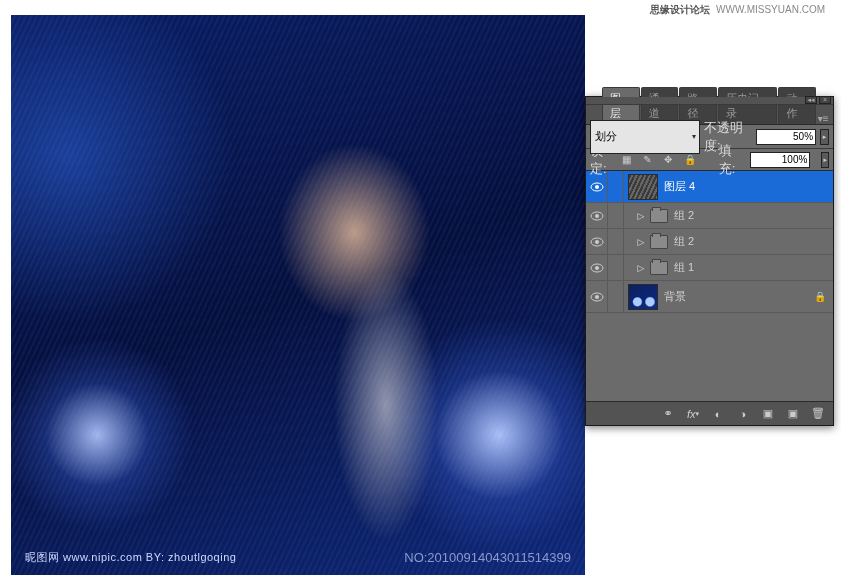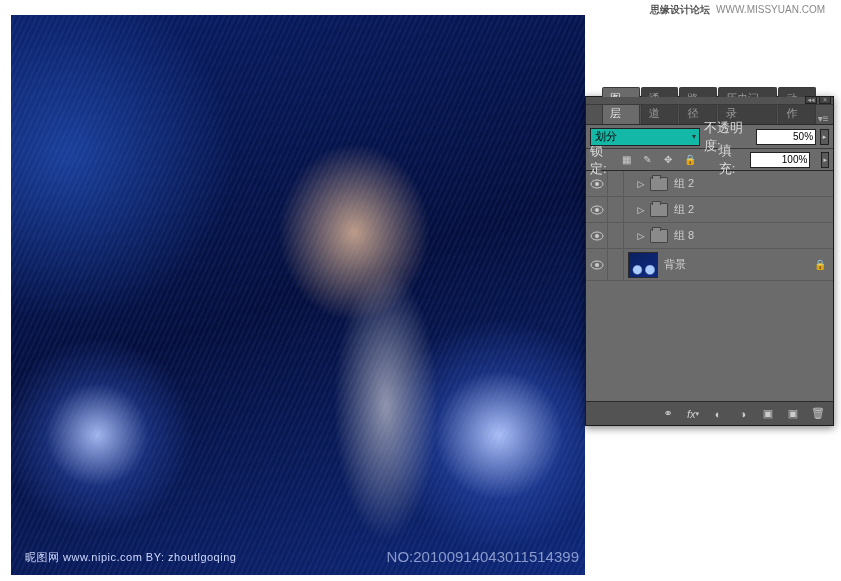--- a/index.html
+++ b/index.html
@@ -3,37 +3,37 @@
 <meta charset="utf-8">
 <style>
 * { margin: 0; padding: 0; box-sizing: border-box; font-family: "Microsoft YaHei", sans-serif; }
 body { background: #fff; width: 841px; height: 581px; position: relative; overflow: hidden; }
 
 .canvas-area { position: absolute; left: 11px; top: 15px; width: 574px; height: 560px; background: #0a1a4a; overflow: hidden; text-align: center; }
 .canvas-bg { width: 100%; height: 100%; background: radial-gradient(circle at 15% 75%, rgba(180,200,255,0.9) 0%, rgba(60,100,220,0.3) 8%, transparent 15%), radial-gradient(circle at 85% 75%, rgba(180,200,255,0.95) 0%, rgba(60,100,220,0.3) 10%, transparent 18%), radial-gradient(circle at 10% 25%, rgba(40,90,200,0.6) 0%, transparent 25%), linear-gradient(160deg, rgba(10,30,100,1) 0%, rgba(5,15,60,1) 50%, rgba(15,40,120,1) 100%); position: relative; }
 .canvas-bg::before { content: ""; position: absolute; inset: 0; background: repeating-linear-gradient(115deg, transparent 0px, transparent 3px, rgba(100,140,255,0.08) 3px, rgba(100,140,255,0.08) 5px); }
 .figure { position: absolute; left: 35%; top: 8%; width: 55%; height: 88%; background: radial-gradient(ellipse 40% 30% at 45% 35%, rgba(220,180,150,0.85) 0%, transparent 60%), radial-gradient(ellipse 30% 50% at 55% 70%, rgba(200,200,210,0.7) 0%, transparent 55%); filter: blur(1px); }
 .wm-left { position: absolute; left: 14px; bottom: 10px; color: #cfd8ff; font-size: 11px; letter-spacing: .5px; }
-.wm-right { position: absolute; right: 6px; bottom: 10px; color: #8a9acc; font-size: 15px; }
+.wm-right { position: absolute; right: 14px; bottom: 10px; color: #8a9acc; font-size: 13px; }
 
 .top-watermark { position: absolute; top: 3px; right: 16px; font-size: 10px; color: #888; }
 .top-watermark .cn { color: #555; font-weight: bold; margin-right: 6px; }
 
 .panel { position: absolute; left: 585px; top: 96px; width: 249px; background: #535353; border: 1px solid #1a1a1a; box-shadow: 0 2px 8px rgba(0,0,0,.5); font-size: 11px; color: #d0d0d0; }
 .panel-grip { height: 8px; background: #535353; border-bottom: 1px solid #3a3a3a; position: relative; }
 .panel-grip .close-group { position: absolute; right: 2px; top: -1px; display: flex; gap: 2px; }
 .panel-grip .minibtn { width: 12px; height: 8px; background: #444; border: 1px solid #222; font-size: 7px; line-height: 6px; text-align: center; color: #aaa; cursor: pointer; }
 
 .tabs { display: flex; background: #535353; border-bottom: 1px solid #2a2a2a; height: 20px; align-items: flex-end; padding-left: 16px; }
 .tab { padding: 3px 7px; font-size: 11px; color: #999; background: #404040; border: 1px solid #3a3a3a; border-bottom: none; margin-right: 1px; cursor: pointer; border-radius: 2px 2px 0 0; }
 .tab.active { background: #6b6b6b; color: #e8e8e8; }
 .tab-menu { margin-left: auto; width: 16px; text-align: center; color: #aaa; cursor: pointer; font-size: 10px; padding-right: 4px; }
 
 .opt-row { display: flex; align-items: center; height: 24px; background: #6b6b6b; border-bottom: 1px solid #3a3a3a; padding: 0 4px; gap: 4px; }
-.blend-select { flex: 0 0 110px; height: 18px; background: #14b8a6; border: 1px solid #222; display: flex; align-items: center; padding: 0 4px; color: #000; font-size: 11px; position: relative; cursor: pointer; }
+.blend-select { flex: 0 0 110px; height: 34px; background: #e5e5e5; border: 1px solid #222; display: flex; align-items: center; padding: 0 4px; color: #000; font-size: 11px; position: relative; cursor: pointer; }
 .blend-select .arrow { position: absolute; right: 3px; font-size: 8px; color: #333; }
 .label-sm { font-size: 13px; color: #ddd; }
 .pct-input { width: 60px; height: 16px; background: #fff; border: 1px solid #222; color: #000; font-size: 10px; text-align: right; padding-right: 2px; }
 .tri { width: 10px; height: 16px; background: #5a5a5a; border: 1px solid #222; display: flex; align-items: center; justify-content: center; font-size: 7px; color: #ccc; cursor: pointer; }
 
 .lock-row { display: flex; align-items: center; height: 22px; background: #6b6b6b; border-bottom: 1px solid #2a2a2a; padding: 0 4px; gap: 11px; }
 .lock-icn { width: 14px; height: 14px; display: flex; align-items: center; justify-content: center; font-size: 10px; color: #ccc; cursor: pointer; }
 
 .layers { background: #6b6b6b; min-height: 230px; }
 .layer-row { display: flex; align-items: center; height: 26px; border-bottom: 1px solid #5a5a5a; }
@@ -106,20 +106,31 @@
     <div class="lock-icn">✥</div>
     <div class="lock-icn">🔒</div>
     <div style="flex:1"></div>
     <span class="label-sm">填充:</span>
     <input class="pct-input" value="100%" style="">
     <div class="tri">▸</div>
   </div>
 
   <div class="layers">
 
+    <div class="layer-row tall selected">
+      <div class="eye-col">
+        <svg viewBox="0 0 14 10">
+            <ellipse cx="7" cy="5" rx="6" ry="4" fill="none" stroke="#fff" stroke-width="1"></ellipse>
+            <circle cx="7" cy="5" r="2" fill="#fff"></circle>
+          </svg>
+      </div>
+      <div class="link-col"></div>
+      <div class="thumb tall diag"></div>
+      <span class="layer-name">图层 4</span>
+    </div>
 
     <div class="layer-row">
       <div class="eye-col">
         <svg viewBox="0 0 14 10">
             <ellipse cx="7" cy="5" rx="6" ry="4" fill="none" stroke="#ccc" stroke-width="1"></ellipse>
             <circle cx="7" cy="5" r="2" fill="#ccc"></circle>
           </svg>
       </div>
       <div class="link-col"></div>
       <div class="indent"></div>
@@ -146,21 +157,21 @@
       <div class="eye-col">
         <svg viewBox="0 0 14 10">
             <ellipse cx="7" cy="5" rx="6" ry="4" fill="none" stroke="#ccc" stroke-width="1"></ellipse>
             <circle cx="7" cy="5" r="2" fill="#ccc"></circle>
           </svg>
       </div>
       <div class="link-col"></div>
       <div class="indent"></div>
       <div class="disclosure">▷</div>
       <div class="folder-icn"></div>
-      <span class="layer-name">组 8</span>
+      <span class="layer-name">组 1</span>
     </div>
 
     <div class="layer-row tall">
       <div class="eye-col">
         <svg viewBox="0 0 14 10">
             <ellipse cx="7" cy="5" rx="6" ry="4" fill="none" stroke="#ccc" stroke-width="1"></ellipse>
             <circle cx="7" cy="5" r="2" fill="#ccc"></circle>
           </svg>
       </div>
       <div class="link-col"></div>

